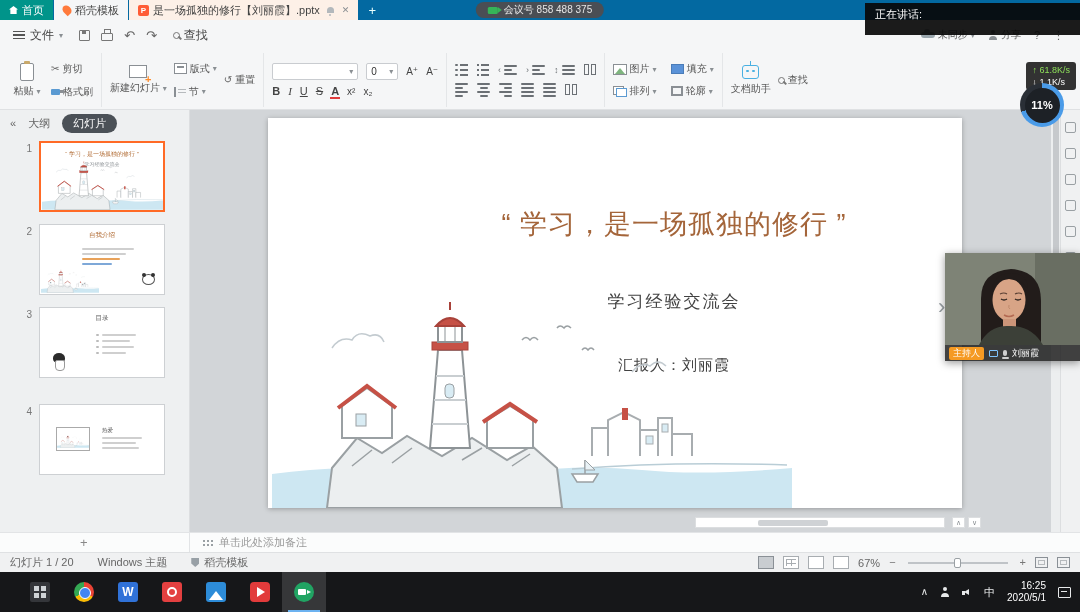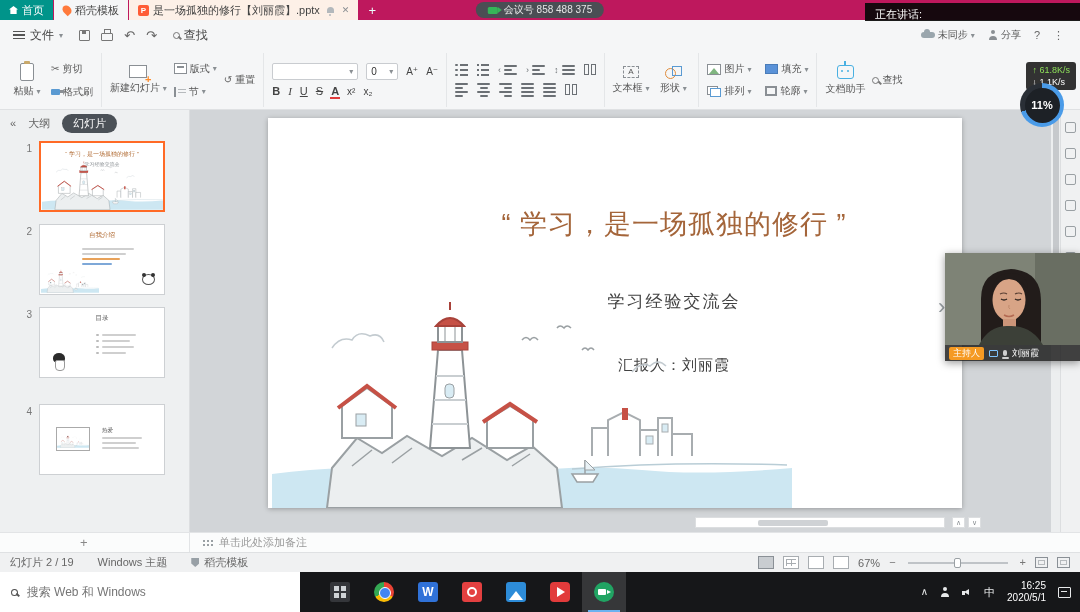--- a/index.html
+++ b/index.html
@@ -1,35 +1,35 @@
 <!DOCTYPE html>
 <html><head>
 <meta charset="utf-8">
 <style>
   * { box-sizing: border-box; margin: 0; padding: 0; }
   html,body { width:1080px; height:612px; overflow:hidden; }
   body { position:relative; font-family:"Liberation Sans","DejaVu Sans",sans-serif; background:#d2d5d8; }
 
   
-  #titlebar { position:absolute; top:0; left:0; right:0; height:20px; background:#be185d; display:flex; align-items:stretch; }
+  #titlebar { position:absolute; top:0; left:0; right:0; height:20px; background:#0369a1; display:flex; align-items:stretch; }
   .tb-tab { display:flex; align-items:center; gap:4px; padding:0 9px; font-size:11px; cursor:default; }
   .tb-home { background:#00948a; color:#fff; }
   .i-home { width:9px; height:8px; background:#fff; clip-path:polygon(50% 0,100% 45%,85% 45%,85% 100%,15% 100%,15% 45%,0 45%); }
   .tb-docer { background:#f5f6f7; color:#444; margin-left:1px; }
   .flame { width:8px; height:10px; background:#ff7a3c; border-radius:50% 50% 50% 0; transform:rotate(-45deg); }
   .tb-doc { background:#fdf0e7; color:#444; margin-left:1px; }
   .pptico { width:11px; height:11px; background:#ff5c35; border-radius:2px; color:#fff; font-size:8px; font-weight:bold; display:flex; align-items:center; justify-content:center; }
   .bell { width:7px; height:6px; background:#b3b8bc; border-radius:4px 4px 0 0; position:relative; margin-left:3px; }
   .bell::after { content:''; position:absolute; left:2.5px; bottom:-2.5px; width:2px; height:2px; background:#b3b8bc; border-radius:50%; }
   .tb-close { color:#8a8f93; font-size:9px; margin-left:4px; }
   .tb-plus { color:#eafffd; font-size:13px; padding:0 10px; display:flex; align-items:center; }
   .meeting { position:absolute; left:50%; transform:translateX(-50%); top:2px; height:16px; background:#4a4e54; border-radius:9px; display:flex; align-items:center; gap:6px; padding:0 12px; color:#e6e6e6; font-size:10px; }
   .cam { width:10px; height:7px; background:#35b558; border-radius:1.5px; position:relative; }
   .cam::after { content:''; position:absolute; right:-4px; top:0.5px; width:0; height:0; border-top:3px solid transparent; border-bottom:3px solid transparent; border-left:4px solid #35b558; }
-  #speaking { position:absolute; right:0; top:3px; width:215px; height:18px; background:rgba(8,8,8,.92); color:#fff; font-size:11px; padding:4px 10px; z-index:60; }
+  #speaking { position:absolute; right:0; top:3px; width:215px; height:32px; background:rgba(8,8,8,.92); color:#fff; font-size:11px; padding:4px 10px; z-index:60; }
 
   
   #menubar { position:absolute; top:20px; left:0; right:0; height:30px; background:#f5f6f7; display:flex; align-items:center; padding:0 6px; }
   .mb-file { display:flex; align-items:center; gap:5px; font-size:12px; color:#444; padding:0 7px; }
   .burger { display:inline-flex; flex-direction:column; gap:2px; width:12px; }
   .burger i { height:1.5px; background:#555; display:block; }
   .caret { font-size:8px; color:#8a8f93; }
   .qa { display:flex; align-items:center; gap:11px; margin:0 9px; color:#666; }
   .i-save { width:11px; height:11px; border:1.5px solid #777; border-radius:1px; position:relative; }
   .i-save::after { content:''; position:absolute; top:0; left:2px; width:4px; height:3px; background:#777; }
@@ -500,30 +500,20 @@
             <i></i>
           </span>
         <span class="cols">
             <i></i>
             <i></i>
           </span>
       </div>
     </div>
   </div>
 
-  <div class="grp">
-    <div class="big">
-      <span class="i-textbox"></span>
-      <span><span>文本框</span> <span class="caret">▾</span></span>
-    </div>
-    <div class="big">
-      <span class="i-shapes"></span>
-      <span><span>形状</span> <span class="caret">▾</span></span>
-    </div>
-  </div>
 
   <div class="grp">
     <div class="grid2">
       <span class="sbtn">
         <span class="i-pic"></span>
         <span>图片</span>
         <span class="caret">▾</span>
       </span>
       <span class="sbtn">
         <span class="i-fill"></span>
@@ -683,21 +673,21 @@
 
 <div id="notesbar">
   <div class="nb-left">
     <span class="nb-plus">+</span>
   </div>
   <span class="nb-grid"></span>
   <span class="nb-text">单击此处添加备注</span>
 </div>
 
 <div id="statusbar">
-  <span class="st-item">幻灯片 2 / 19</span>
+  <span class="st-item">幻灯片 1 / 20</span>
   <span class="st-item">Windows 主题</span>
   <span class="st-item">
     <span class="shield"></span>
     <span>稻壳模板</span>
   </span>
   <span class="st-right">
     <span class="vw active"></span>
     <span class="vw grid"></span>
     <span class="vw"></span>
     <span class="vw"></span>
@@ -706,24 +696,20 @@
     <span class="track">
         <span class="knob"></span>
       </span>
     <span class="glyph" style="font-size:11px;color:#777">+</span>
     <span class="i-fit"></span>
     <span class="i-fit"></span>
   </span>
 </div>
 
 <div id="taskbar">
-  <div class="tb-search">
-    <span class="i-mag"></span>
-    <input placeholder="搜索 Web 和 Windows" style="">
-  </div>
   <div class="tiles">
     <div class="tile">
         <span class="ic-grid">
           <i></i>
           <i></i>
           <i></i>
           <i></i>
         </span>
       </div>
     <div class="tile">

